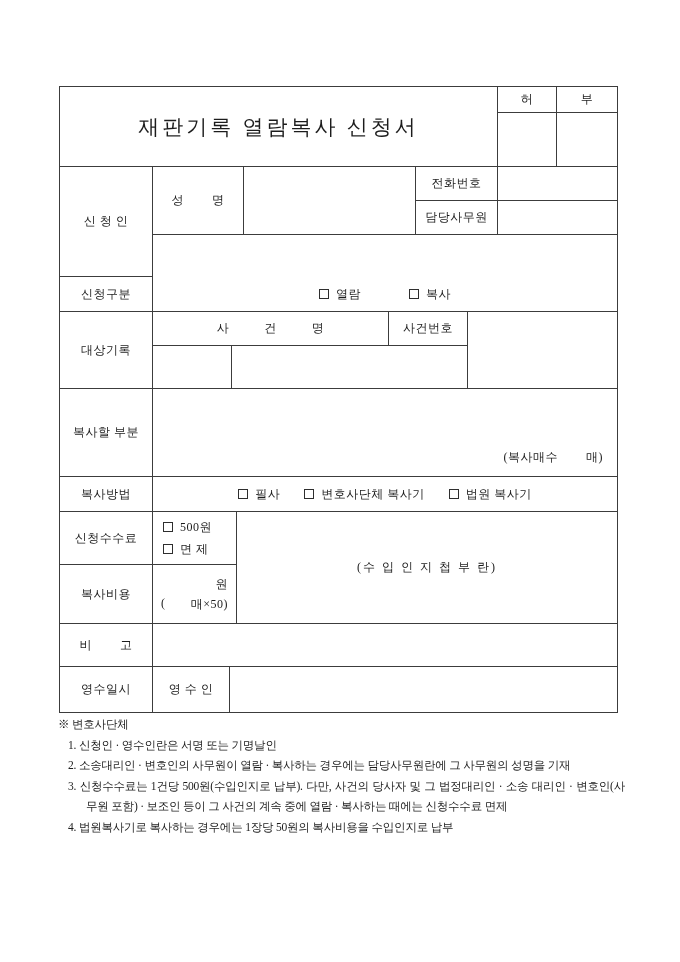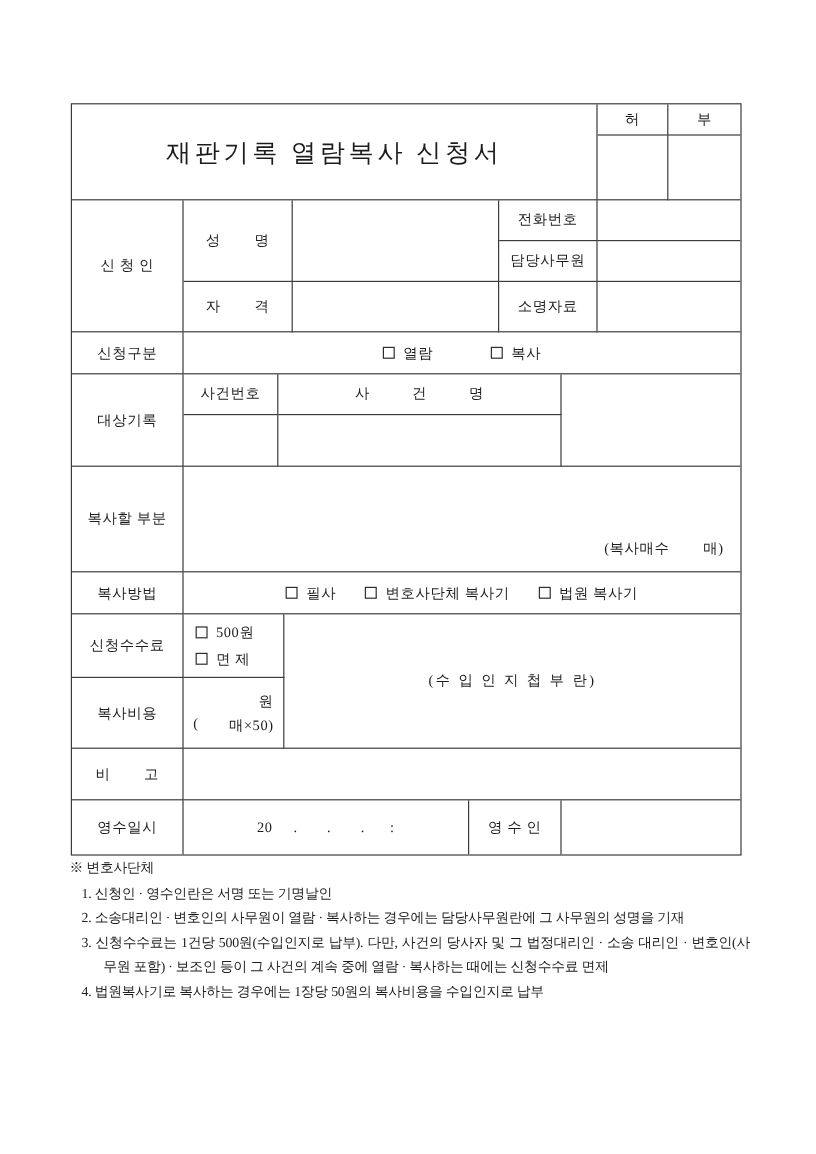--- a/index.html
+++ b/index.html
@@ -117,26 +117,20 @@
             <div class="trow" style="height:34px">
               <div class="cell" style="width:82px;height:34px">전화번호</div>
               <div class="cell last" style="width:119px;height:34px"></div>
             </div>
             <div class="trow" style="height:34px">
               <div class="cell" style="width:82px;height:34px">담당사무원</div>
               <div class="cell last" style="width:119px;height:34px"></div>
             </div>
           </div>
         </div>
-        <div class="trow" style="height:42px">
-          <div class="cell pre" style="width:91px;height:42px">자        격</div>
-          <div class="cell" style="width:172px;height:42px"></div>
-          <div class="cell" style="width:82px;height:42px">소명자료</div>
-          <div class="cell last" style="width:119px;height:42px"></div>
-        </div>
       </div>
     </div>
 
     <div class="trow" style="height:35px">
       <div class="cell label-cell" style="width:93px;height:35px">신청구분</div>
       <div class="cell last opt-row" style="width:464px;height:35px;gap:48px">
         <span class="opt">
           <span class="checkbox"></span>
           <span>열람</span>
         </span>
@@ -144,22 +138,22 @@
           <span class="checkbox"></span>
           <span>복사</span>
         </span>
       </div>
     </div>
 
     <div class="trow" style="height:77px">
       <div class="cell label-cell" style="width:93px;height:77px">대상기록</div>
       <div class="sub" style="width:464px">
         <div class="trow" style="height:34px">
+          <div class="cell pre" style="width:236px;height:34px">사          건          명</div>
           <div class="cell" style="width:79px;height:34px">사건번호</div>
-          <div class="cell pre" style="width:236px;height:34px">사          건          명</div>
         </div>
         <div class="trow" style="height:43px">
           <div class="cell" style="width:79px;height:43px"></div>
           <div class="cell" style="width:236px;height:43px"></div>
           <div class="cell last" style="width:149px;height:43px"></div>
         </div>
       </div>
     </div>
 
     <div class="trow" style="height:88px">
@@ -216,21 +210,20 @@
       <div class="cell last stamp-cell" style="width:380px;height:112px">(수 입 인 지  첩 부 란)</div>
     </div>
 
     <div class="trow" style="height:43px">
       <div class="cell label-cell pre" style="width:93px;height:43px">비        고</div>
       <div class="cell last" style="width:464px;height:43px"></div>
     </div>
 
     <div class="trow" style="height:45px">
       <div class="cell label-cell nb" style="width:93px;height:45px">영수일시</div>
-      <div class="cell nb pre" style="width:238px;height:45px">20     .       .       .      :</div>
       <div class="cell nb pre" style="width:77px;height:45px">영 수 인</div>
       <div class="cell last nb" style="width:149px;height:45px"></div>
     </div>
 
   </div>
 
   <div class="notes">
     <div class="notes-heading">※ 변호사단체</div>
     <div class="note-item">1. 신청인 · 영수인란은 서명 또는 기명날인</div>
     <div class="note-item">2. 소송대리인 · 변호인의 사무원이 열람 · 복사하는 경우에는 담당사무원란에 그 사무원의 성명을 기재</div>

